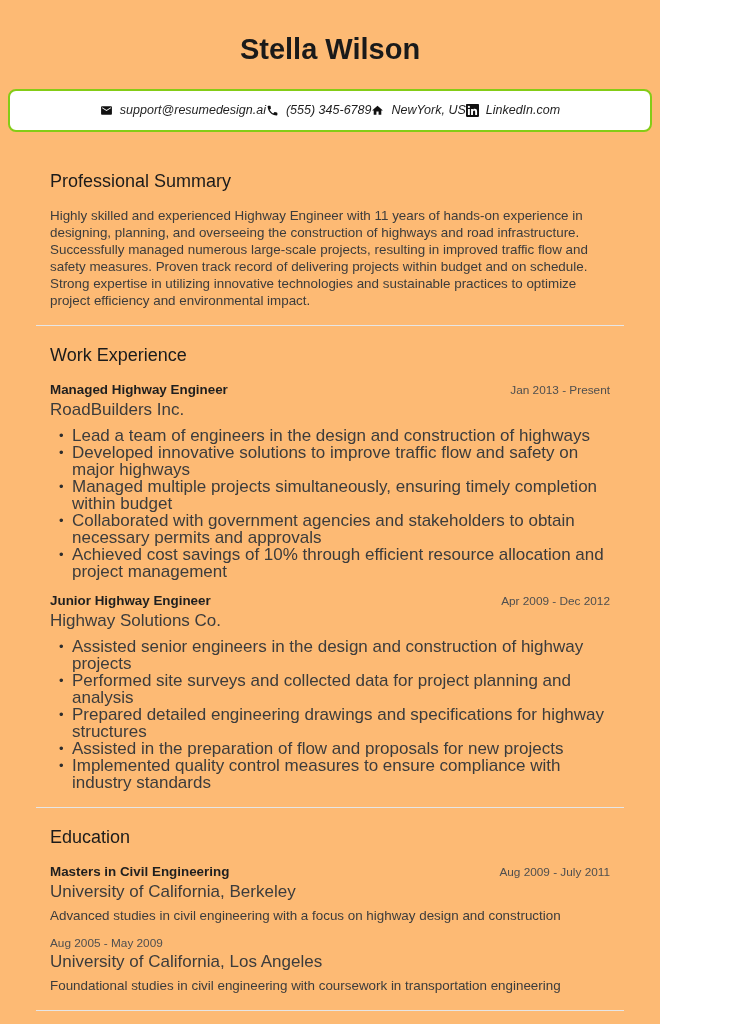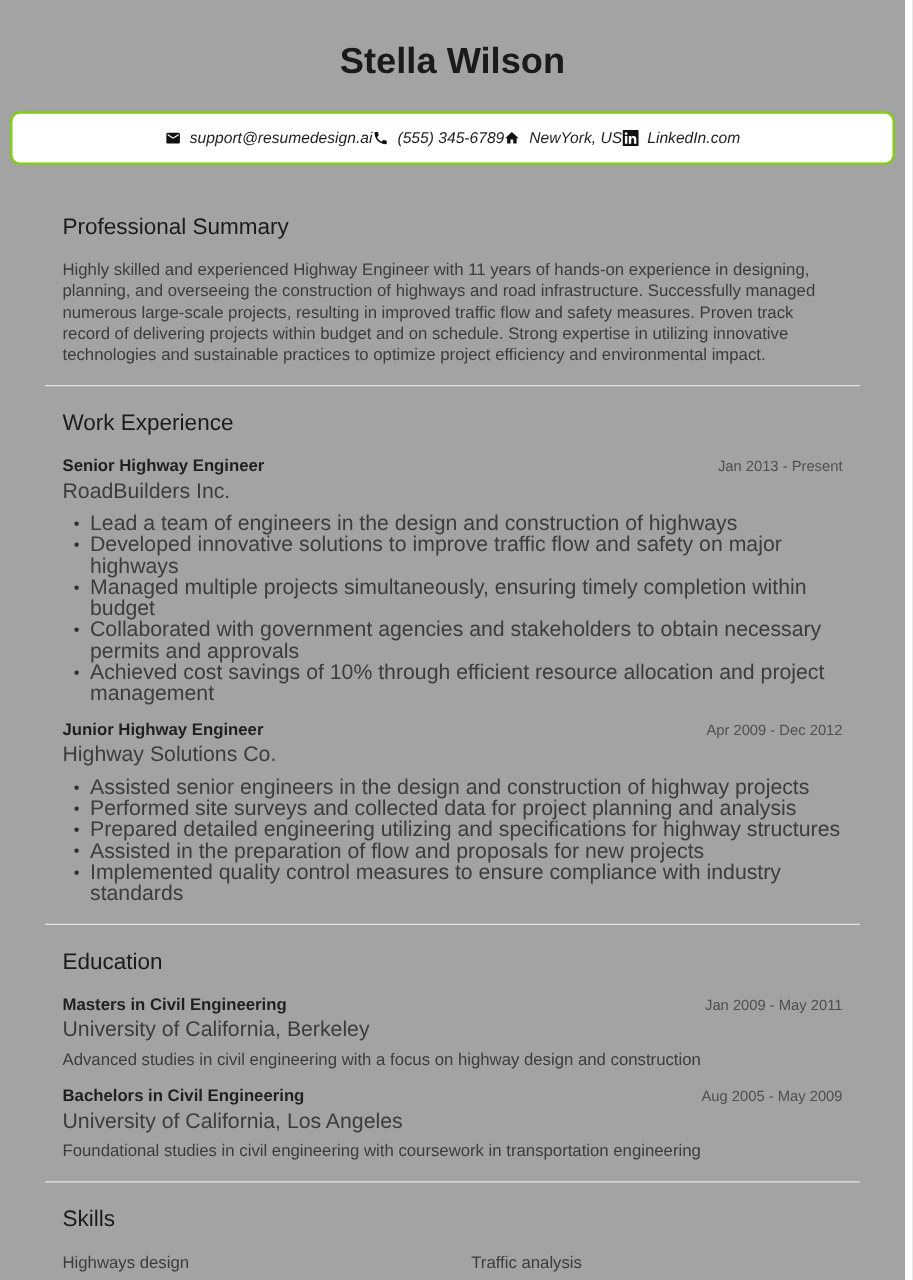--- a/index.html
+++ b/index.html
@@ -2,21 +2,21 @@
 <html><head>
 <meta charset="utf-8">
 <style>
   * { margin:0; padding:0; box-sizing:border-box; }
   html,body { background:#ffffff; }
   body {
     width:730px; height:1024px; overflow:hidden;
     font-family:"Liberation Sans","DejaVu Sans",sans-serif;
     color:#3c3c3c;
   }
-  .page { width:724px; height:1024px; background:#a3a3a3; }
+  .page { width:660px; height:1024px; background:#fdba74; }
 
   
   .header { padding-top:34px; text-align:center; }
   .name { font-size:29px; font-weight:700; color:#1a1a1a; line-height:1.1; }
   .subtitle { font-size:16px; color:#2e2e2e; margin-top:9px; }
 
   .contact-card {
     margin:23px 8px 0; height:43px;
     border:2px solid #84cc16; border-radius:8px; background:#ffffff;
     display:flex; justify-content:center; align-items:center; 
@@ -99,21 +99,21 @@
     <p class="summary-text">Highly skilled and experienced Highway Engineer with 11 years of hands-on experience in designing, planning, and overseeing the construction of highways and road infrastructure. Successfully managed numerous large-scale projects, resulting in improved traffic flow and safety measures. Proven track record of delivering projects within budget and on schedule. Strong expertise in utilizing innovative technologies and sustainable practices to optimize project efficiency and environmental impact.</p>
   </div>
 
   <hr class="divider">
 
   <div class="section">
     <h2>Work Experience</h2>
 
     <div class="entry">
       <div class="entry-row">
-        <span class="entry-title">Senior Highway Engineer</span>
+        <span class="entry-title">Managed Highway Engineer</span>
         <span class="entry-dates">Jan 2013 - Present</span>
       </div>
       <div class="entry-sub">RoadBuilders Inc.</div>
       <ul class="bullets">
         <li>Lead a team of engineers in the design and construction of highways</li>
         <li>Developed innovative solutions to improve traffic flow and safety on major highways</li>
         <li>Managed multiple projects simultaneously, ensuring timely completion within budget</li>
         <li>Collaborated with government agencies and stakeholders to obtain necessary permits and approvals</li>
         <li>Achieved cost savings of 10% through efficient resource allocation and project management</li>
       </ul>
@@ -121,44 +121,43 @@
 
     <div class="entry">
       <div class="entry-row">
         <span class="entry-title">Junior Highway Engineer</span>
         <span class="entry-dates">Apr 2009 - Dec 2012</span>
       </div>
       <div class="entry-sub">Highway Solutions Co.</div>
       <ul class="bullets">
         <li>Assisted senior engineers in the design and construction of highway projects</li>
         <li>Performed site surveys and collected data for project planning and analysis</li>
-        <li>Prepared detailed engineering utilizing and specifications for highway structures</li>
+        <li>Prepared detailed engineering drawings and specifications for highway structures</li>
         <li>Assisted in the preparation of flow and proposals for new projects</li>
         <li>Implemented quality control measures to ensure compliance with industry standards</li>
       </ul>
     </div>
   </div>
 
   <hr class="divider">
 
   <div class="section">
     <h2>Education</h2>
 
     <div class="entry">
       <div class="entry-row">
         <span class="entry-title">Masters in Civil Engineering</span>
-        <span class="entry-dates">Jan 2009 - May 2011</span>
+        <span class="entry-dates">Aug 2009 - July 2011</span>
       </div>
       <div class="entry-sub">University of California, Berkeley</div>
       <div class="entry-desc">Advanced studies in civil engineering with a focus on highway design and construction</div>
     </div>
 
     <div class="entry">
       <div class="entry-row">
-        <span class="entry-title">Bachelors in Civil Engineering</span>
         <span class="entry-dates">Aug 2005 - May 2009</span>
       </div>
       <div class="entry-sub">University of California, Los Angeles</div>
       <div class="entry-desc">Foundational studies in civil engineering with coursework in transportation engineering</div>
     </div>
   </div>
 
   <hr class="divider">
 
   <div class="section">

